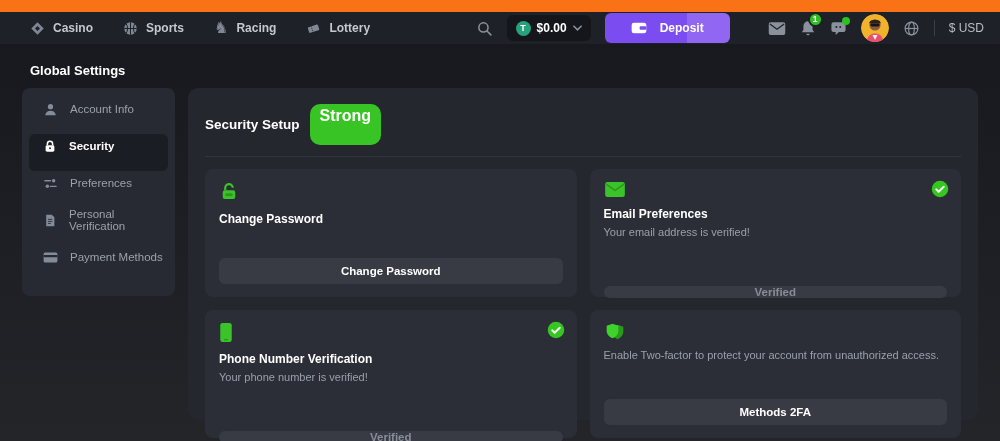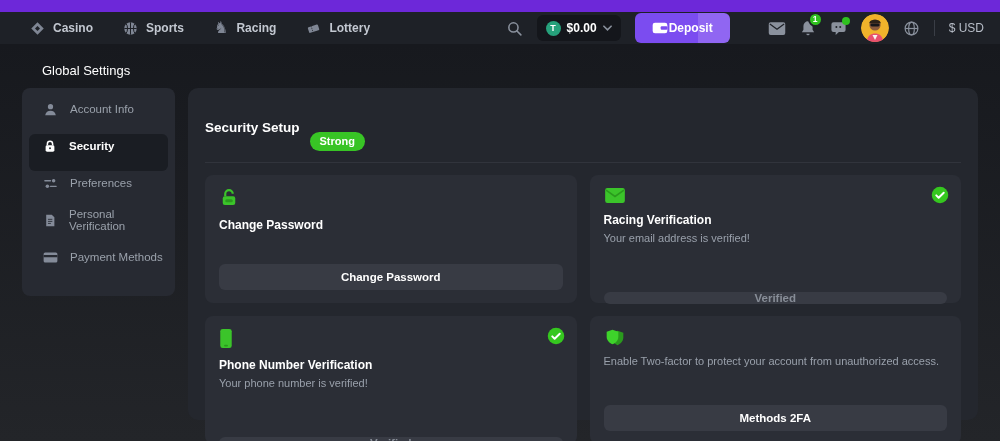--- a/index.html
+++ b/index.html
@@ -1,63 +1,63 @@
 <!DOCTYPE html>
 <html><head>
 <meta charset="utf-8">
 <style>
   * { margin:0; padding:0; box-sizing:border-box; }
   html,body { background:#0a0b0d; }
   body { font-family:"Liberation Sans", sans-serif; }
-  .screen { position:relative; width:1000px; height:441px; background:#6d28d9; overflow:hidden; }
+  .screen { position:relative; width:1000px; height:441px; background:#f97316; overflow:hidden; }
 
   
   .topbar { position:absolute; top:12px; left:0; right:0; height:32px; background:#1e2127;
             display:flex; align-items:center; justify-content:space-between; padding:0 16px 0 30px; }
   .nav { display:flex; align-items:center; gap:30px; }
   .nav-item { display:flex; align-items:center; gap:8px; color:#c3c8d1; font-size:12px; font-weight:600; cursor:pointer; }
   .nav-item .ic { color:#7f8694; display:flex; align-items:center; }
   .glyph { color:#7f8694; font-size:16px; line-height:16px; font-family:"DejaVu Sans", sans-serif; }
 
   .tright { display:flex; align-items:center; gap:14px; }
   .search-btn { color:#8a919d; display:flex; cursor:pointer; }
   .chip { display:flex; align-items:center; gap:6px; background:#14161b; border-radius:6px; height:26px; padding:0 9px; cursor:pointer; }
   .coin { width:15px; height:15px; border-radius:50%; background:#26a17b; color:#fff; font-size:9px; font-weight:bold;
           display:flex; align-items:center; justify-content:center; }
   .chip .amt { color:#fff; font-size:12px; font-weight:bold; }
   .chev { color:#8a919d; display:flex; }
-  .deposit { display:flex; align-items:center; gap:1px; height:30px; padding:0 17px; border:none; border-radius:6px;
+  .deposit { display:flex; align-items:center; gap:13px; height:30px; padding:0 26px; border:none; border-radius:6px;
              background:linear-gradient(90deg,#7b4cf0 0%,#7b4cf0 66%,#9066f2 66%,#9066f2 100%);
              color:#fff; font-size:12px; font-weight:bold; cursor:pointer; font-family:inherit; }
   .ibtn { color:#8a919d; display:flex; position:relative; cursor:pointer; }
   .ibtn.first { margin-left:24px; }
   .nbadge { position:absolute; top:-8px; right:-7px; min-width:15px; height:15px; border-radius:8px; background:#2fc11f;
             border:2px solid #1e2127; color:#fff; font-size:8.5px; font-weight:bold;
             display:flex; align-items:center; justify-content:center; padding:0 2px; }
   .gdot { position:absolute; top:-3px; right:-3px; width:8px; height:8px; border-radius:50%; background:#2fc11f; }
   .avatar { width:28px; height:28px; border-radius:50%; overflow:hidden; cursor:pointer; flex:none; }
   .vsep { width:1px; height:16px; background:#3a3e46; }
   .cur { color:#b8bec8; font-size:12px; font-weight:400; white-space:nowrap; }
 
   
   .content { position:absolute; top:44px; left:0; right:0; bottom:0;
              background:linear-gradient(180deg,#17191e 0%, #232529 100%); }
-  .page-title { position:absolute; left:42px; top:19px; color:#fff; font-size:13px; font-weight:normal; }
+  .page-title { position:absolute; left:30px; top:19px; color:#fff; font-size:13px; font-weight:bold; }
 
   .sidebar { position:absolute; left:22px; top:44px; width:153px; height:208px; background:#272a32; border-radius:8px; padding:9px 0; }
   .s-item { display:flex; align-items:center; gap:12px; height:37px; padding:0 0 13px 14px; margin:0 7px; border-radius:6px;
             color:#9aa1ab; font-size:11.5px; cursor:pointer; }
   .s-item .ic { display:flex; color:#848b99; }
   .s-item.active { background:#1a1d23; color:#fff; font-weight:bold; }
   .s-item.active .ic { color:#fff; }
 
   .panel { position:absolute; left:188px; top:44px; width:790px; height:332px; background:#24272e; border-radius:10px; padding:16px 17px; }
   .panel-head { display:flex; align-items:center; gap:10px; }
   .panel-title { color:#fff; font-size:13.5px; font-weight:bold; }
-  .badge { background:#38c425; color:#fff; font-size:11px; font-weight:bold; border-radius:10px; padding:3px 10px 4px;margin-top:28px; }
+  .badge { background:#38c425; color:#fff; font-size:16px; font-weight:bold; border-radius:10px; padding:3px 10px 20px; }
   .divider { height:1px; background:#31343c; border:none; margin-top:11px; }
 
   .grid { display:grid; grid-template-columns:1fr 1fr; gap:13px; margin-top:12px; }
   .card { position:relative; height:128px; background:#2b2e36; border-radius:8px; padding:12px 14px 13px;
           display:flex; flex-direction:column; }
   .card .cicon { height:22px; display:flex; align-items:center; }
   .card .ctitle { color:#fff; font-size:12px; font-weight:bold; margin-top:9px; }
   .card .cdesc { color:#99a0ab; font-size:11px; margin-top:5px; }
   .cbtn { margin-top:auto; height:26px; border:none; border-radius:6px; background:#383b44; color:#fff;
           font-size:11.5px; font-weight:bold; cursor:pointer; font-family:inherit; width:100%; }
@@ -274,21 +274,21 @@
                 <rect x="1" y="1" width="22" height="17" rx="2.5" fill="#3bc42a"></rect>
                 <path d="M2 3.5l10 7 10-7" stroke="#2a9a1d" stroke-width="1.8" fill="none"></path>
               </svg>
           </span>
           <span class="vcheck show">
             <svg width="18" height="18" viewBox="0 0 24 24">
                 <circle cx="12" cy="12" r="11" fill="#35c71f"></circle>
                 <path d="M7 12.5l3.2 3.2L17 9" stroke="#fff" stroke-width="2.6" fill="none" stroke-linecap="round" stroke-linejoin="round"></path>
               </svg>
           </span>
-          <div class="ctitle">Racing Verification</div>
+          <div class="ctitle">Email Preferences</div>
           <div class="cdesc">Your email address is verified!</div>
           <button class="cbtn muted">Verified</button>
         </div>
 
         <div class="card">
           <span class="cicon">
             <svg width="14" height="21" viewBox="0 0 14 22">
                 <rect x="1" y="1" width="12" height="20" rx="2.5" fill="#3bc42a"></rect>
                 <rect x="5" y="17.5" width="4" height="1.8" rx="0.9" fill="#2a9a1d"></rect>
               </svg>

